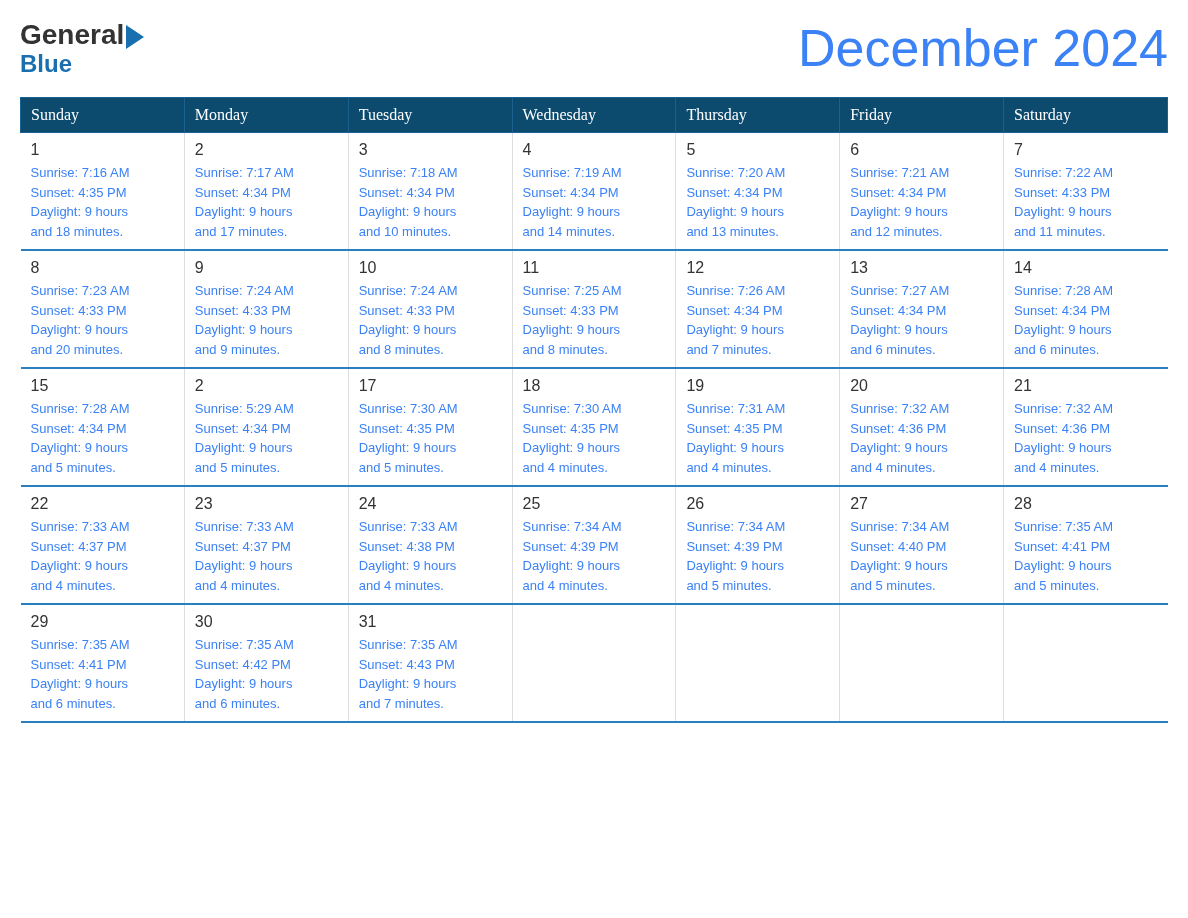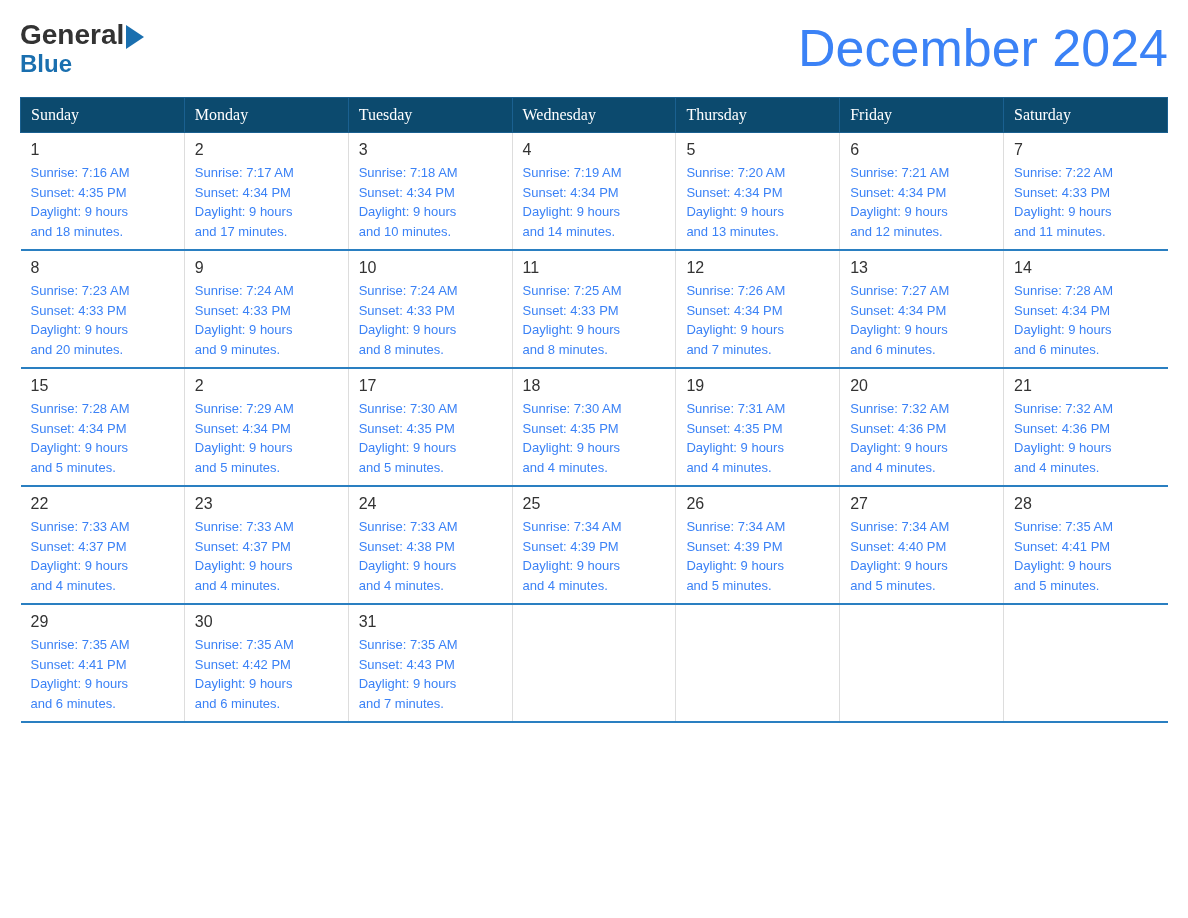--- a/index.html
+++ b/index.html
@@ -269,21 +269,21 @@
           <div class="day-info">
             <span>Sunrise: 7:28 AM</span><br>
             <span>Sunset: 4:34 PM</span><br>
             <span>Daylight: 9 hours</span><br>
             <span>and 5 minutes.</span>
           </div>
         </td>
         <td>
           <span class="day-num">2</span>
           <div class="day-info">
-            <span>Sunrise: 7:29 AM</span><br>
+            <span>Sunrise: 5:29 AM</span><br>
             <span>Sunset: 4:34 PM</span><br>
             <span>Daylight: 9 hours</span><br>
             <span>and 5 minutes.</span>
           </div>
         </td>
         <td>
           <span class="day-num">17</span>
           <div class="day-info">
             <span>Sunrise: 7:30 AM</span><br>
             <span>Sunset: 4:35 PM</span><br>

